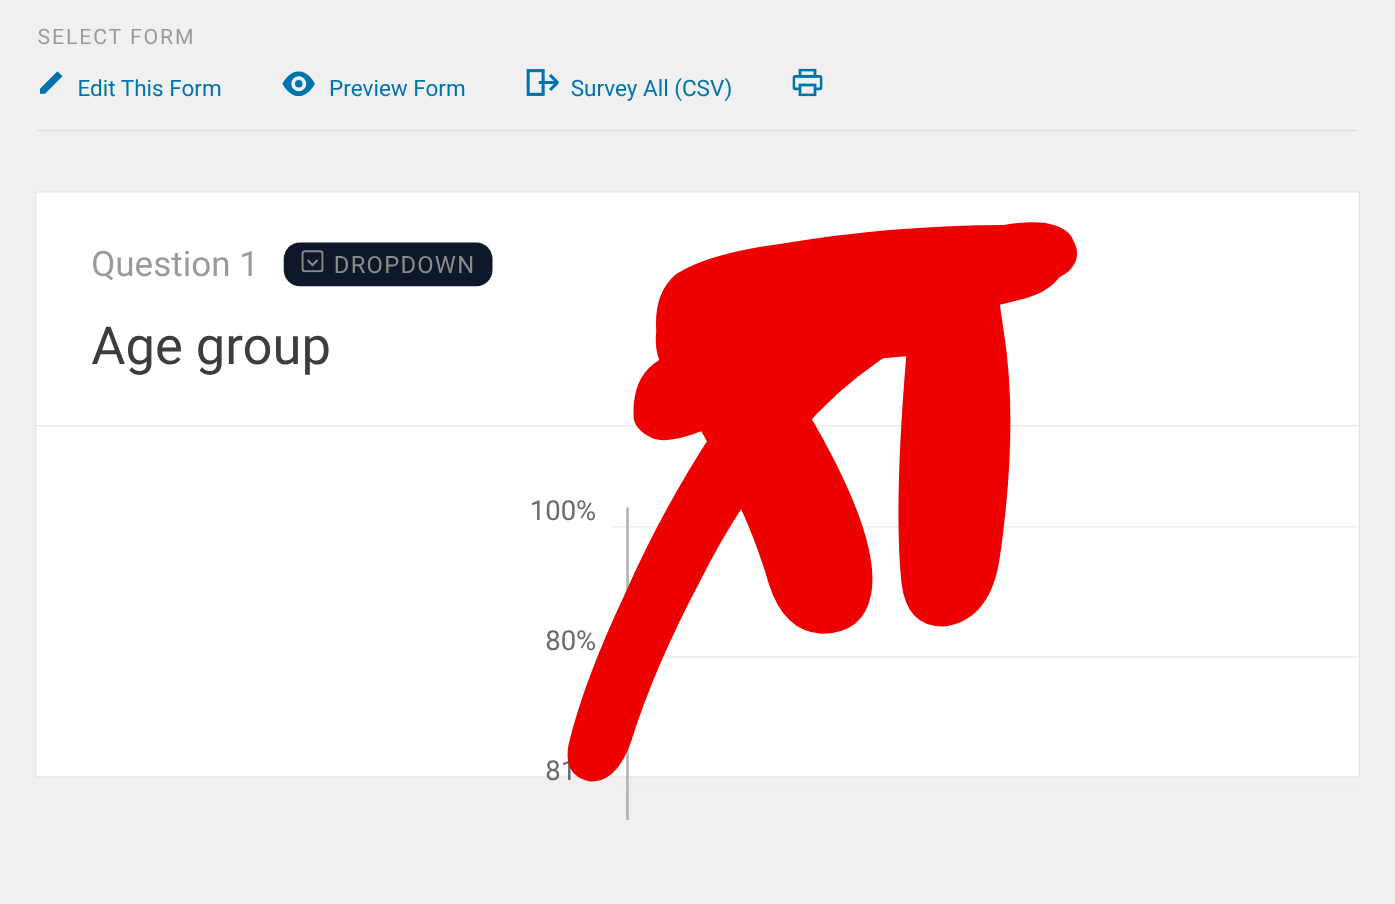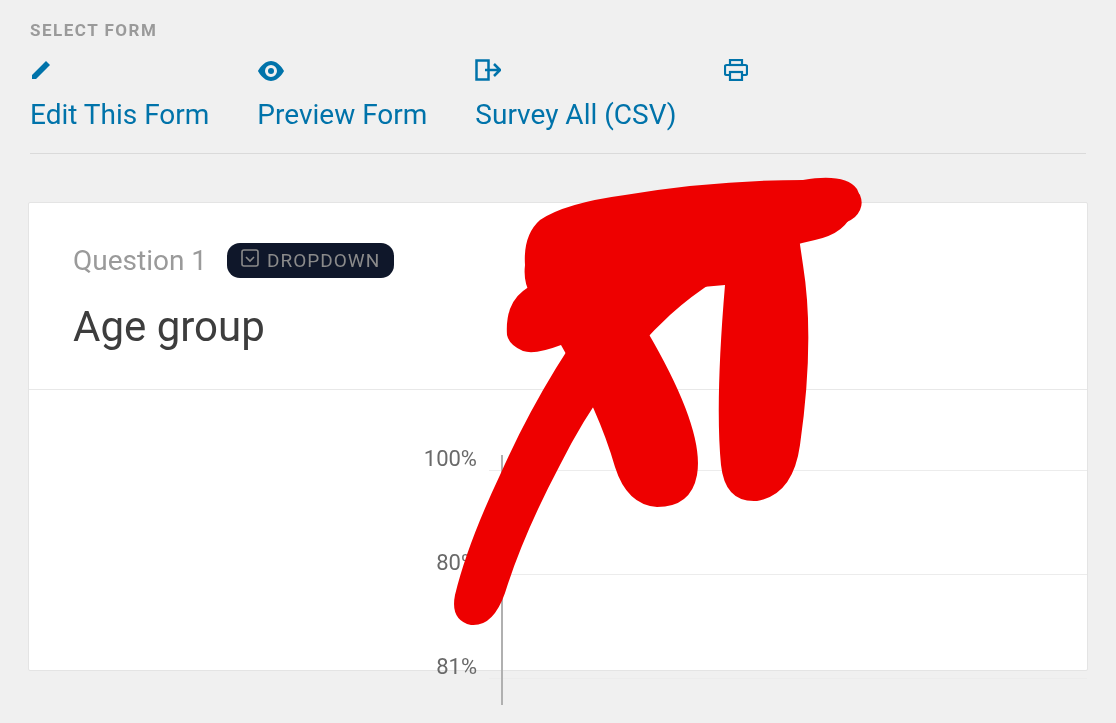--- a/index.html
+++ b/index.html
@@ -15,21 +15,21 @@
       overflow: hidden;
       position: relative;
     }
     .header-area {
       padding: 20px 30px 0 30px;
     }
     .select-form-label {
       font-size: 17px;
       color: #9a9a9a;
       letter-spacing: 1.5px;
-      font-weight: 700;
+      font-weight: 400;
       margin-bottom: 15px;
     }
     .form-selector {
       display: flex;
       align-items: center;
       gap: 14px;
       margin-bottom: 22px;
       cursor: pointer;
     }
     .form-title {
@@ -41,28 +41,27 @@
       margin-top: 8px;
     }
     .actions-bar {
       display: flex;
       gap: 48px;
       padding-bottom: 22px;
       border-bottom: 1px solid #dadada;
     }
     .action-link {
       display: flex;
-      align-items: flex-start;
+      align-items: flex-end;
       gap: 10px;
       color: #0073aa;
-      font-size: 28px;
+      font-size: 18px;
       font-weight: 400;
       cursor: pointer;
       text-decoration: none;
-      flex-direction: column;
     }
     .card {
       margin: 48px 28px 0 28px;
       background: #ffffff;
       border: 1px solid #e4e4e4;
       border-radius: 2px;
       padding: 40px 0 0 0;
     }
     .card-header {
       display: flex;

